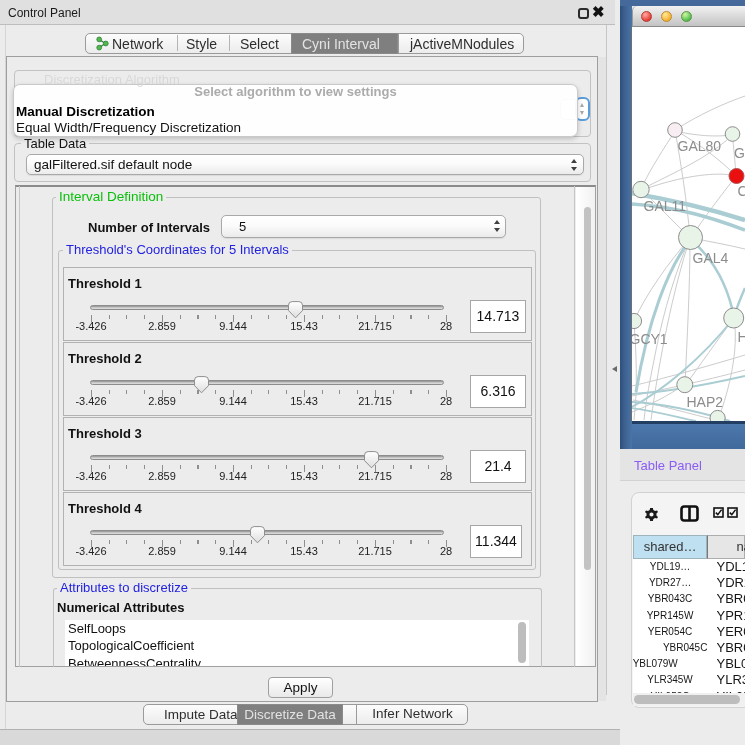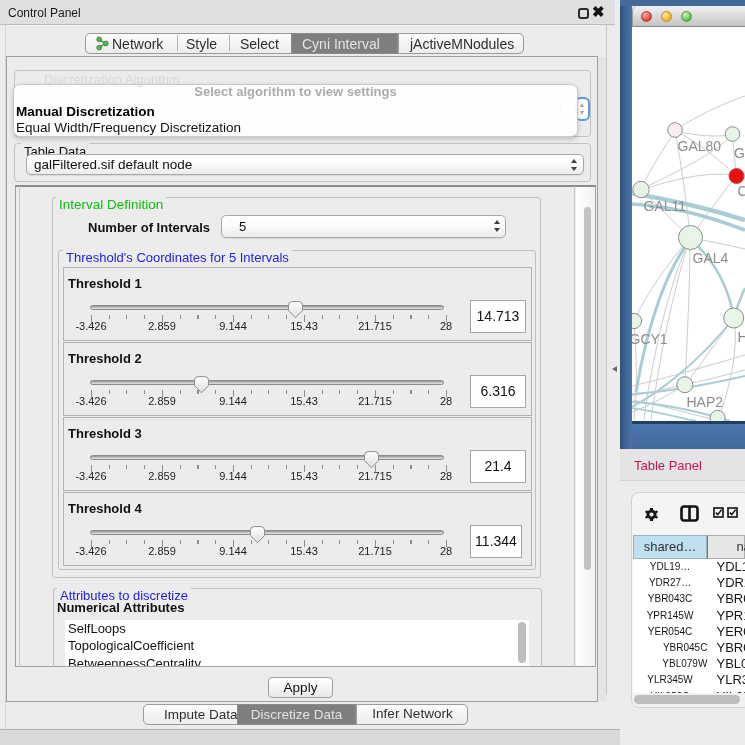--- a/index.html
+++ b/index.html
@@ -3,21 +3,21 @@
 *{box-sizing:border-box;margin:0;padding:0}
 body{width:745px;height:745px;position:relative;background:#ececec;
  font-family:"Liberation Sans",sans-serif;overflow:hidden}
 .a{position:absolute}
 .combo{border:1px solid #a9a9a9;border-radius:5px;
  background:linear-gradient(#ffffff 0%,#fbfbfb 45%,#ebebeb 100%);
  box-shadow:0 1px 1px rgba(0,0,0,0.08)}
 .upt{width:0;height:0;border-left:3px solid transparent;border-right:3px solid transparent;border-bottom:4.5px solid #3f3f3f}
 .dnt{width:0;height:0;border-left:3px solid transparent;border-right:3px solid transparent;border-top:4.5px solid #3f3f3f}
 .grp{border:1px solid #c0c0c0;border-radius:3px}
-.gtitle{font-size:13px;background:#ececec;padding:8px 3px;line-height:13px}
+.gtitle{font-size:13px;background:#ececec;padding:0 3px;line-height:13px}
 .tpanel{border:1px solid #b2b2b2;background:#ececec}
 .blabel{font-weight:bold;font-size:13px;color:#111}
 .ticks1{background:repeating-linear-gradient(90deg,#8e8e8e 0,#8e8e8e 1px,transparent 1px,transparent 17.75px)}
 .ticks2{background:repeating-linear-gradient(90deg,#8e8e8e 0,#8e8e8e 1px,transparent 1px,transparent 71px)}
 .slab{position:absolute;top:53px;transform:translateX(-50%);font-size:11px;font-weight:normal;color:#222}
 .track{position:absolute;height:5px;border:1px solid #8c8c8c;border-radius:3px;
  background:linear-gradient(#8f8f8f,#c9c9c9 55%,#e0e0e0)}
 .nbox{position:absolute;background:#fff;border:1px solid #a6a6a6;font-size:14px;color:#111;text-align:center}
 .tabtxt{font-size:14px;color:#2e2e2e}
 </style></head><body>
@@ -164,21 +164,21 @@
 <div class="a blabel" style="left:57px;top:600px">Numerical Attributes</div>
 <div class="a" style="left:65px;top:620px;width:464px;height:46px;background:#fff;overflow:hidden">
     <div style="position:absolute;left:3px;top:0px;font-size:13px;color:#111;line-height:17.4px">SelfLoops<br>TopologicalCoefficient<br>BetweennessCentrality</div>
   </div>
 <div class="a" style="left:517px;top:620px;width:12px;height:46px;background:#fff"></div>
 <div class="a" style="left:518px;top:622px;width:8px;height:41px;background:#bdbdbd;border-radius:4px"></div>
 <div class="a" style="left:268px;top:677px;width:65px;height:21px;border:1px solid #9f9f9f;border-radius:4px;background:linear-gradient(#ffffff,#e9e9e9);text-align:center;line-height:19px;font-size:13.5px;color:#111">Apply</div>
 <div class="a" style="left:143px;top:703.5px;width:325px;height:21px;border:1px solid #9a9a9a;border-radius:5px;background:linear-gradient(#fcfcfc,#ececec);text-align:center;line-height:20px;font-size:13.5px;color:#2e2e2e">
     <span style="position:absolute;left:20px">Impute Data</span>
   </div>
-<div class="a" style="left:237px;top:703.5px;width:119px;height:21px;background:#7f7f7f;border:1px solid #8a8a8a;text-align:center;line-height:19px;color:#e3e3e3;font-size:13.5px">Discretize Data</div>
+<div class="a" style="left:237px;top:703.5px;width:106px;height:21px;background:#7f7f7f;border:1px solid #8a8a8a;text-align:center;line-height:19px;color:#e3e3e3;font-size:13.5px">Discretize Data</div>
 <div class="a" style="left:356px;top:703.5px;width:112px;height:21px;text-align:center;line-height:20px;font-size:13.5px;color:#2e2e2e;border-left:1px solid #9a9a9a">Infer Network</div>
 <div class="a" style="left:598px;top:57px;width:8px;height:644px;background:#e4e4e4"></div>
 <div class="a" style="left:612px;top:366px;width:0;height:0;border-top:3px solid transparent;border-bottom:3px solid transparent;border-right:5px solid #6a6a6a"></div>
 <div class="a" style="left:620px;top:0;width:125px;height:6px;background:#44699a"></div>
 <div class="a" style="left:620px;top:6px;width:12px;height:443px;background:linear-gradient(90deg,#2d4f79 0%,#3c608e 35%,#4974a7 100%)"></div>
 <div class="a" style="left:632px;top:421px;width:113px;height:3px;background:#223f63"></div>
 <div class="a" style="left:632px;top:424px;width:113px;height:25px;background:linear-gradient(#4c78ad,#41699b)"></div>
 <div class="a" style="left:632px;top:6px;width:113px;height:21px;background:linear-gradient(#f2f2f2,#c3c3c3);border-bottom:1px solid #8a8a8a;border-radius:5px 0 0 0;border-left:1px solid #9a9a9a"></div>
 <div class="a" style="left:641px;top:10.5px;width:11px;height:11px;border-radius:50%;border:1px solid #b23c34;background:radial-gradient(circle at 35% 28%, #ff9d96 10%, #e0382e 75%)"></div>
 <div class="a" style="left:661px;top:10.5px;width:11px;height:11px;border-radius:50%;border:1px solid #c08a2c;background:radial-gradient(circle at 35% 28%, #ffe28a 10%, #f3ad28 75%)"></div>
@@ -237,21 +237,21 @@
 <text x="734" y="158">GA</text>
 <text x="737.5" y="196">C</text>
 <text x="643.5" y="211">GAL11</text>
 <text x="692.5" y="262.5">GAL4</text>
 <text x="629.5" y="344">GCY1</text>
 <text x="737.5" y="342">HI</text>
 <text x="686.5" y="407">HAP2</text>
 </g>
   </svg>
 <div class="a" style="left:620px;top:449px;width:125px;height:32px;background:#e4e4e4;border-bottom:1px solid #d2d2d2"></div>
-<div class="a" style="left:634px;top:458px;font-size:13px;color:#be185d">Table Panel</div>
+<div class="a" style="left:634px;top:458px;font-size:13px;color:#8b5cf6">Table Panel</div>
 <div class="a" style="left:631px;top:492px;width:120px;height:216px;background:#f4f4f4;border:1px solid #d2d2d2;border-radius:8px"></div>
 <svg class="a" style="left:644px;top:507px" width="15" height="15" viewBox="0 0 15 15">
 <path fill="#1a1a1a" d="M7.5 0 L8.9 0 L9.3 2.1 A5.6 5.6 0 0 1 11 3.1 L13 2.4 L14 4.1 L12.4 5.5 A5.6 5.6 0 0 1 12.4 7.5 L14 8.9 L13 10.6 L11 9.9 A5.6 5.6 0 0 1 9.3 10.9 L8.9 13 L6.1 13 L5.7 10.9 A5.6 5.6 0 0 1 4 9.9 L2 10.6 L1 8.9 L2.6 7.5 A5.6 5.6 0 0 1 2.6 5.5 L1 4.1 L2 2.4 L4 3.1 A5.6 5.6 0 0 1 5.7 2.1 L6.1 0 Z M7.5 4.4 A2.1 2.1 0 1 0 7.5 8.6 A2.1 2.1 0 1 0 7.5 4.4 Z" transform="translate(0,1)"></path>
   </svg>
 <svg class="a" style="left:680px;top:505px" width="19" height="17" viewBox="0 0 19 17">
 <rect x="1.5" y="1.5" width="16" height="14" rx="2.5" fill="none" stroke="#111" stroke-width="2.6"></rect>
 <line x1="9.5" y1="1.5" x2="9.5" y2="15.5" stroke="#111" stroke-width="2.6"></line>
   </svg>
 <svg class="a" style="left:713px;top:507px" width="11" height="11" viewBox="0 0 11 11">
 <rect x="1" y="1" width="9" height="9" fill="none" stroke="#111" stroke-width="1.6"></rect>
@@ -264,21 +264,21 @@
 <div class="a" style="left:632.7px;top:535px;width:74.7px;height:24px;background:#bfe0f0;border:1px solid #9fb3bc;text-align:center;line-height:22px;font-size:13px;color:#333">shared…</div>
 <div class="a" style="left:707.4px;top:535px;width:38px;height:24px;background:#e6e6e6;border:1px solid #adadad;border-left:1px solid #777;line-height:22px;font-size:13px;color:#333;padding-left:28px">na</div>
 <div class="a" style="left:632.7px;top:559px;width:112.3px;height:135px;background:#fff;overflow:hidden"></div>
 <div class="a" style="left:632.7px;top:559px;width:74.7px;height:139px;overflow:hidden;font-size:10px;color:#161616">
     <div style="height:16.2px;text-align:center;line-height:16.2px">YDL19…</div>
     <div style="height:16.2px;text-align:center;line-height:16.2px">YDR27…</div>
     <div style="height:16.2px;text-align:center;line-height:16.2px">YBR043C</div>
     <div style="height:16.2px;text-align:center;line-height:16.2px">YPR145W</div>
     <div style="height:16.2px;text-align:center;line-height:16.2px">YER054C</div>
     <div style="height:16.2px;text-align:right;line-height:16.2px">YBR045C</div>
-    <div style="height:16.2px;text-align:right;line-height:16.2px">YBL079W</div>
+    <div style="height:16.2px;text-align:left;line-height:16.2px">YBL079W</div>
     <div style="height:16.2px;text-align:center;line-height:16.2px">YLR345W</div>
     <div style="height:16.2px;text-align:center;line-height:16.2px">YIL052C</div>
   </div>
 <div class="a" style="left:716.5px;top:559px;width:29px;height:139px;overflow:hidden;font-size:13px;color:#161616">
     <div style="height:16.2px;line-height:16.2px">YDL19</div>
     <div style="height:16.2px;line-height:16.2px">YDR27</div>
     <div style="height:16.2px;line-height:16.2px">YBR04</div>
     <div style="height:16.2px;line-height:16.2px">YPR14</div>
     <div style="height:16.2px;line-height:16.2px">YER05</div>
     <div style="height:16.2px;line-height:16.2px">YBR04</div>

